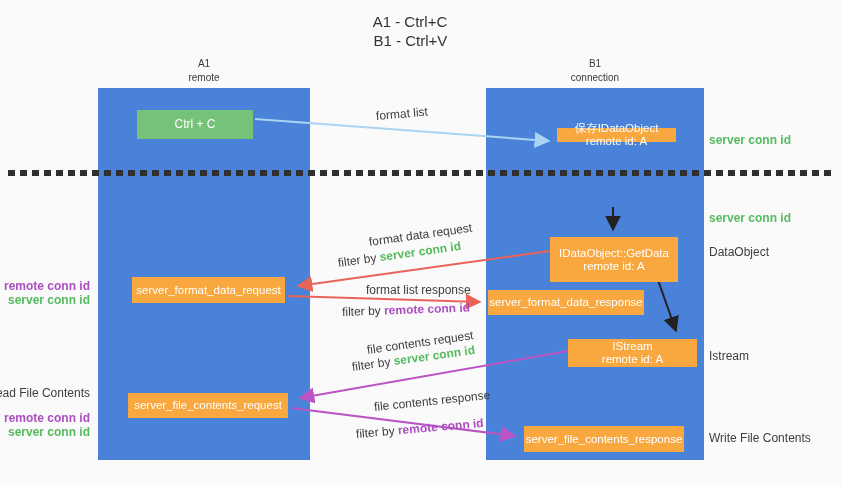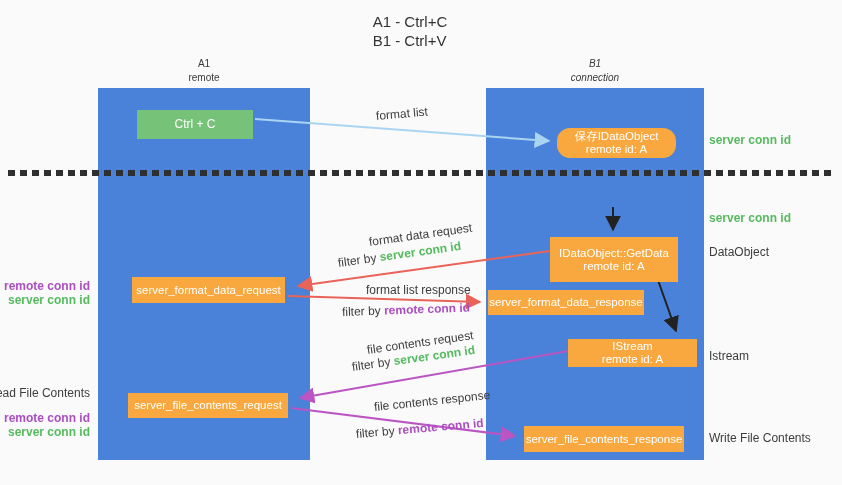--- a/index.html
+++ b/index.html
@@ -17,21 +17,21 @@
   }
   *{box-sizing:border-box;margin:0;padding:0;}
   html,body{background:var(--bg);}
   body{font-family:"Liberation Sans", sans-serif;}
   .canvas{
     position:relative;width:842px;height:485px;background:var(--bg);
     overflow:hidden;
   }
   .title{
     position:absolute;left:410px;top:12px;transform:translateX(-50%);
-    text-align:left;font-size:15px;line-height:19px;color:#333;
+    text-align:right;font-size:15px;line-height:19px;color:#333;
     white-space:nowrap;
   }
   .lane-header{
     position:absolute;text-align:center;font-size:10px;line-height:14px;
     color:#3a3a3a;white-space:nowrap;
   }
   .lane{
     position:absolute;top:88px;height:372px;background:var(--column-blue);
   }
   .sep{
@@ -72,21 +72,21 @@
 
   <div class="title">
     <div>A1 - Ctrl+C</div>
     <div>B1 - Ctrl+V</div>
   </div>
 
   <div class="lane-header" style="left:204px;top:57px;transform:translateX(-50%);">
     <div>A1</div>
     <div>remote</div>
   </div>
-  <div class="lane-header" style="left:595px;top:57px;transform:translateX(-50%);font-style:italic;">
+  <div class="lane-header" style="left:595px;top:57px;transform:translateX(-50%);">
     <div>B1</div>
     <div>connection</div>
   </div>
 
   <div class="lane" style="left:98px;width:212px;"></div>
   <div class="lane" style="left:486px;width:218px;"></div>
 
   <svg class="arrows" width="842" height="485" viewBox="0 0 842 485">
     <defs>
       <marker id="m-blue" viewBox="0 0 10 10" refX="9" refY="5" markerWidth="8" markerHeight="8" orient="auto-start-reverse">
@@ -110,21 +110,21 @@
     <line x1="568" y1="351" x2="300" y2="398" stroke="var(--arrow-purple)" stroke-width="2" marker-end="url(#m-purple)"></line>
     <line x1="291" y1="408" x2="515" y2="436" stroke="var(--arrow-purple)" stroke-width="2" marker-end="url(#m-purple)"></line>
   </svg>
 
   <div class="sep"></div>
 
   <div class="node green" style="left:137px;top:104px;width:116px;height:29px;">
     <span>Ctrl + C</span>
   </div>
 
-  <div class="node orange" style="left:557px;top:128px;width:119px;height:30px;border-radius:13px;">
+  <div class="node orange" style="left:557px;top:128px;width:119px;height:14px;">
     <span>保存IDataObject</span>
     <span>remote id: A</span>
   </div>
 
   <div class="node orange" style="left:550px;top:237px;width:128px;height:45px;">
     <span>IDataObject::GetData</span>
     <span>remote id: A</span>
   </div>
 
   <div class="node orange" style="left:568px;top:339px;width:129px;height:28px;">

